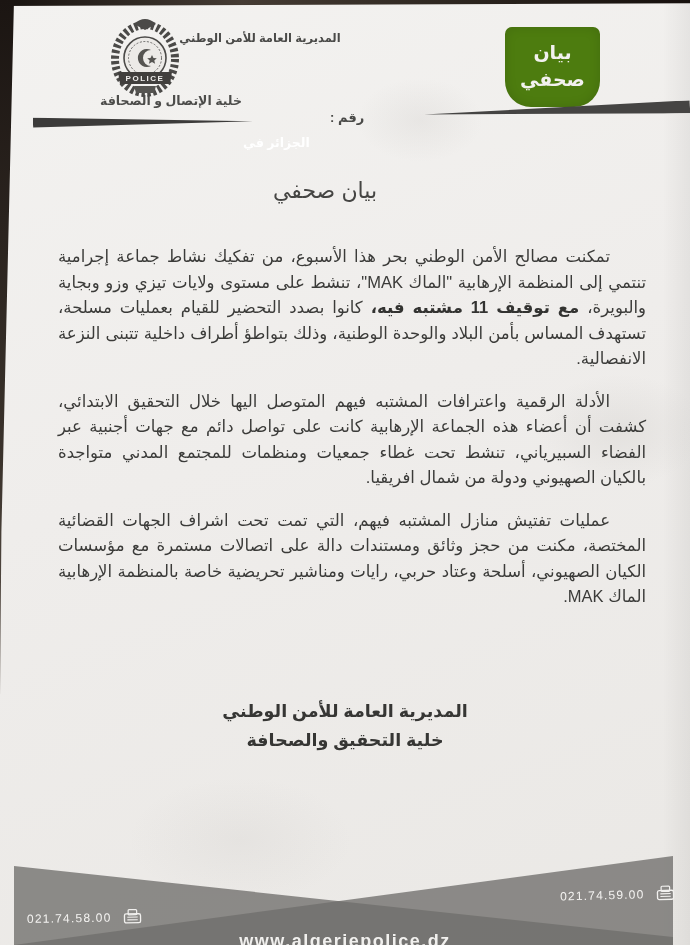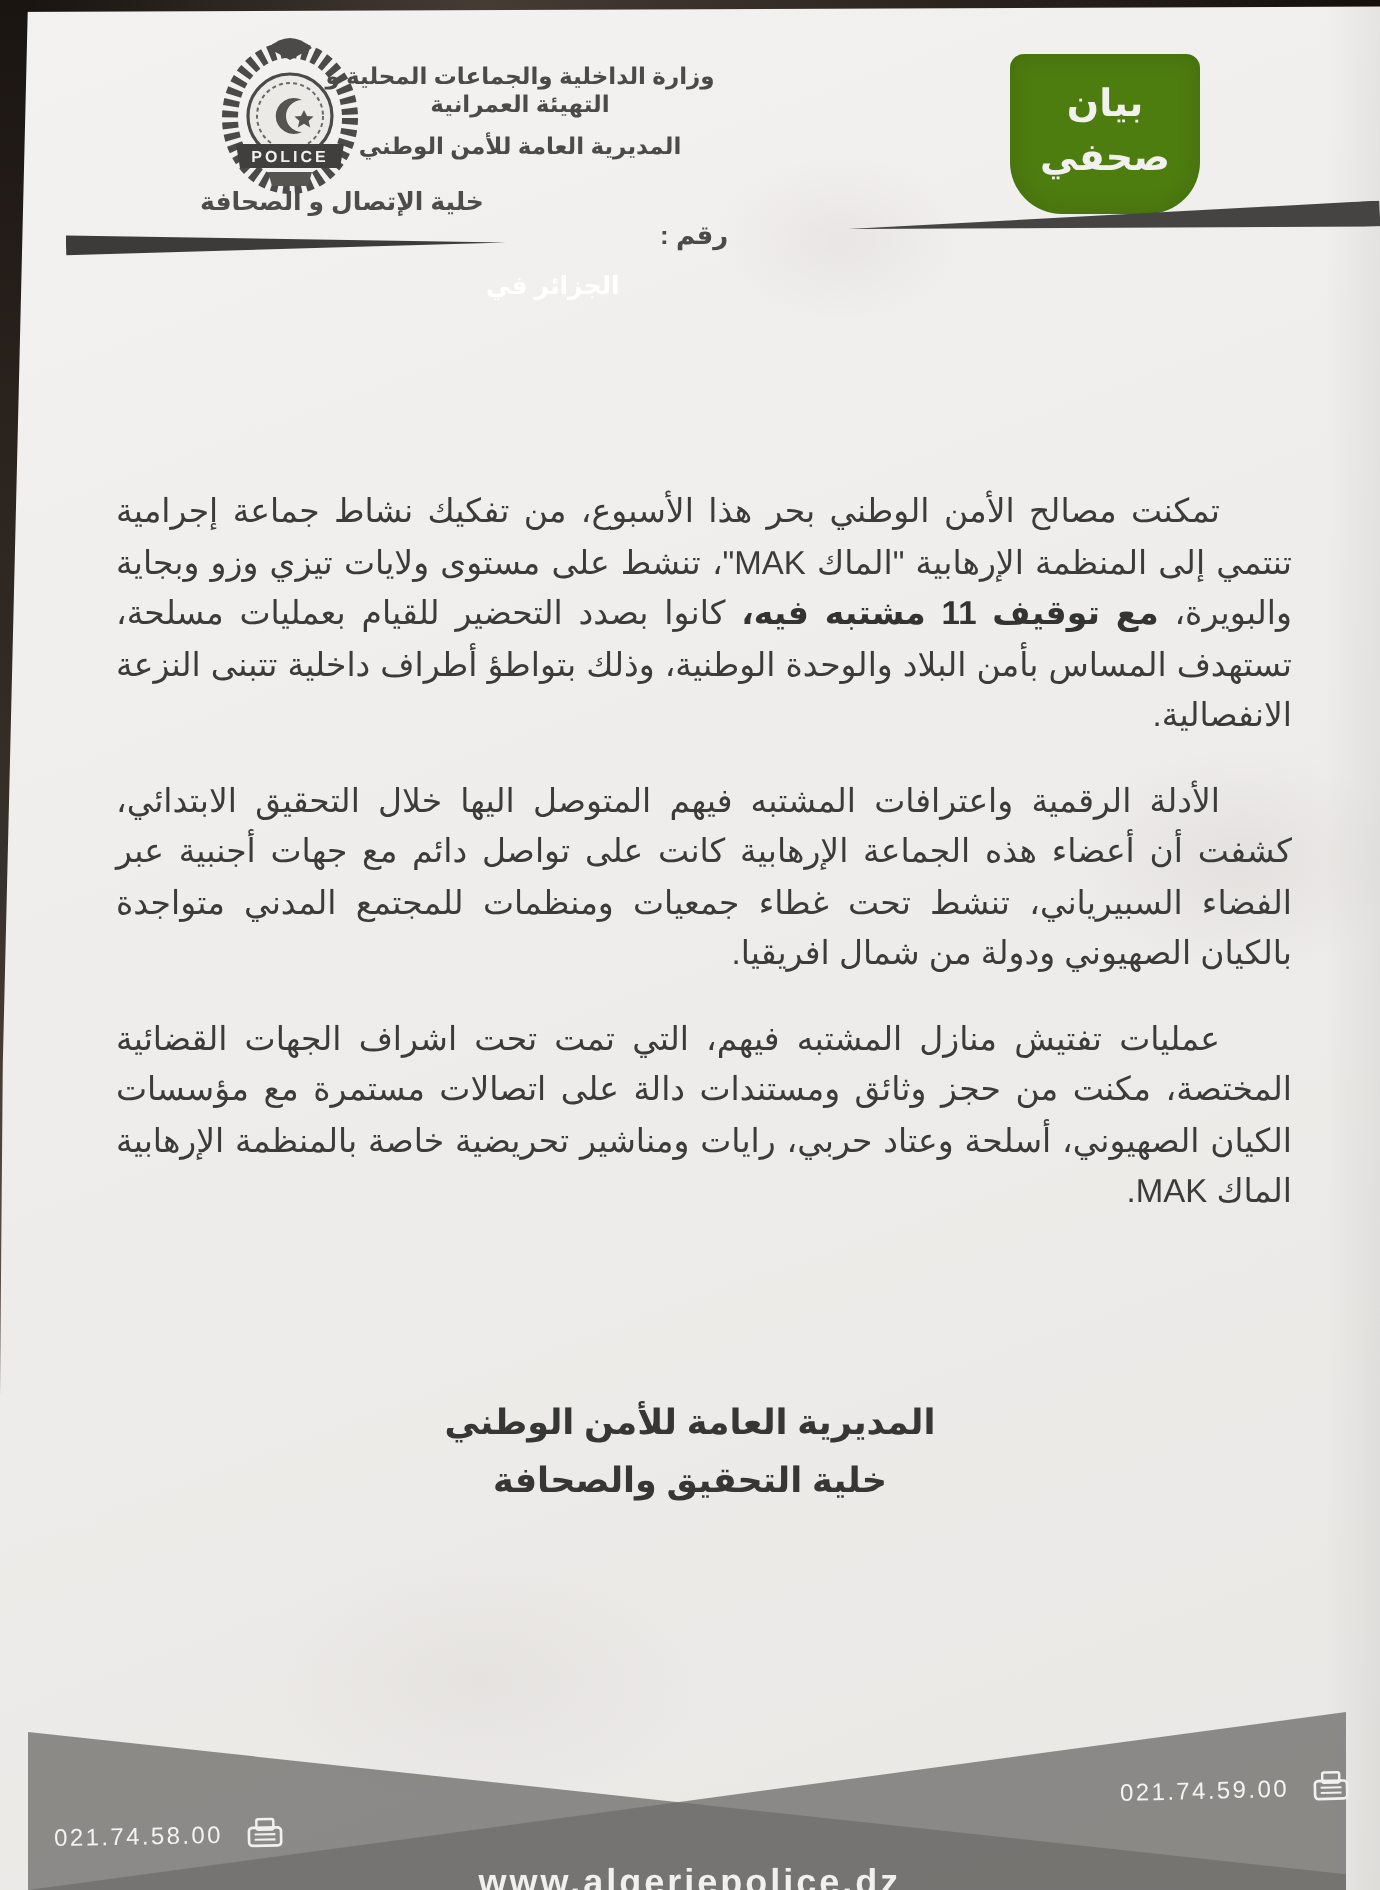--- a/index.html
+++ b/index.html
@@ -79,36 +79,36 @@
     <circle cx="41" cy="44" r="21" fill="#eceae7" stroke="#4b4a48" stroke-width="1.6"></circle>
     <circle cx="41" cy="44" r="16.5" fill="none" stroke="#6a6967" stroke-width="1" stroke-dasharray="2 1.6"></circle>
     <path d="M47 36 a9 9 0 1 0 0 16 a7 7 0 1 1 0 -16 Z" fill="#555451"></path>
     <path d="M48 41 l1.5 3 3.3 .3 -2.5 2.2 .8 3.2 -3.1 -1.8 -3.1 1.8 .8 -3.2 -2.5 -2.2 3.3 -.3 Z" fill="#555451"></path>
     <path d="M14 58 L68 58 L66 70 L16 70 Z" fill="#413f3d"></path>
     <text x="41" y="67" text-anchor="middle" font-size="8" font-weight="bold" letter-spacing="1.5" fill="#f0efed" font-family="Liberation Sans, sans-serif">POLICE</text>
     <path d="M30 72 L52 72 L50 79 L32 79 Z" fill="#555451"></path>
   </svg>
 
   <div class="hdr-block">
-    <div class="hdr-l2">وزارة الداخلية والجماعات المحلية و التهيئة العمرانية</div>
     <div class="hdr-l3">المديرية العامة للأمن الوطني</div>
   </div>
 
   <div class="press-cell">خلية الإتصال و الصحافة</div>
 
   <div class="badge">
     <div>بيان</div>
     <div>صحفي</div>
   </div>
 
   <div class="bar-left"></div>
   <div class="num-label">رقم :</div>
   <div class="bar-right"></div>
   <div class="place-date">الجزائر في</div>
 
+  <div class="doc-title">بيان صحفي</div>
 
   <div class="body-text">
     <p><span>تمكنت مصالح الأمن الوطني بحر هذا الأسبوع، من تفكيك نشاط جماعة إجرامية تنتمي إلى المنظمة الإرهابية "الماك MAK"، تنشط على مستوى ولايات تيزي وزو وبجاية والبويرة، </span><b>مع توقيف 11 مشتبه فيه،</b><span> كانوا بصدد التحضير للقيام بعمليات مسلحة، تستهدف المساس بأمن البلاد والوحدة الوطنية، وذلك بتواطؤ أطراف داخلية تتبنى النزعة الانفصالية.</span></p>
     <p>الأدلة الرقمية واعترافات المشتبه فيهم المتوصل اليها خلال التحقيق الابتدائي، كشفت أن أعضاء هذه الجماعة الإرهابية كانت على تواصل دائم مع جهات أجنبية عبر الفضاء السبيرياني، تنشط تحت غطاء جمعيات ومنظمات للمجتمع المدني متواجدة بالكيان الصهيوني ودولة من شمال افريقيا.</p>
     <p>عمليات تفتيش منازل المشتبه فيهم، التي تمت تحت اشراف الجهات القضائية المختصة، مكنت من حجز وثائق ومستندات دالة على اتصالات مستمرة مع مؤسسات الكيان الصهيوني، أسلحة وعتاد حربي، رايات ومناشير تحريضية خاصة بالمنظمة الإرهابية الماك MAK.</p>
   </div>
 
   <div class="signature">
     <div>المديرية العامة للأمن الوطني</div>
     <div>خلية التحقيق والصحافة</div>

